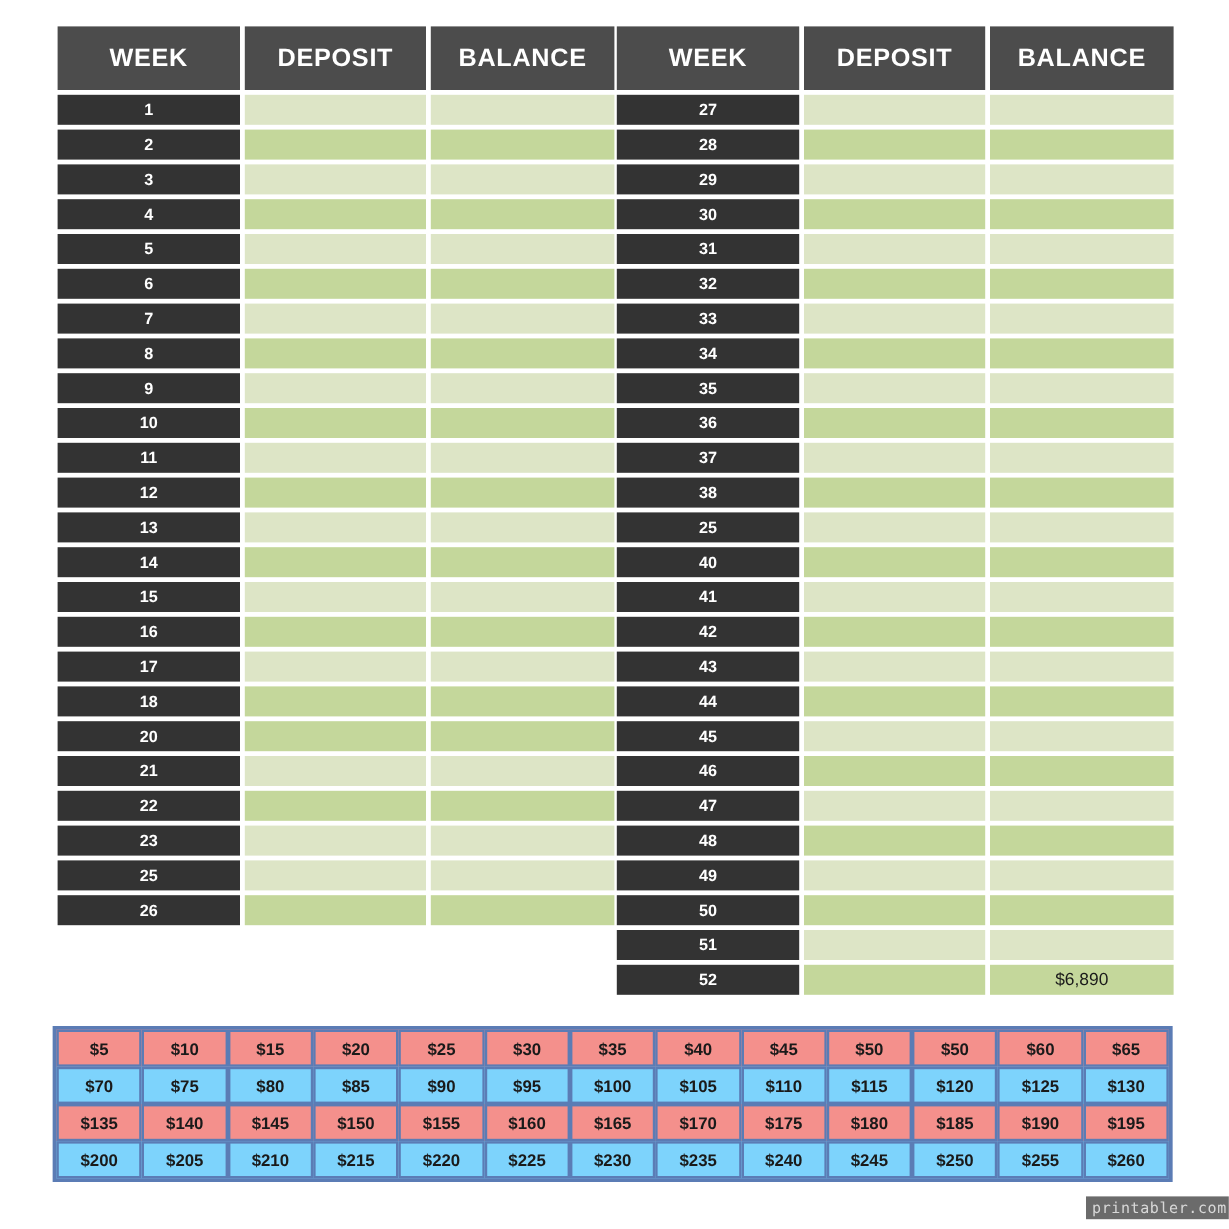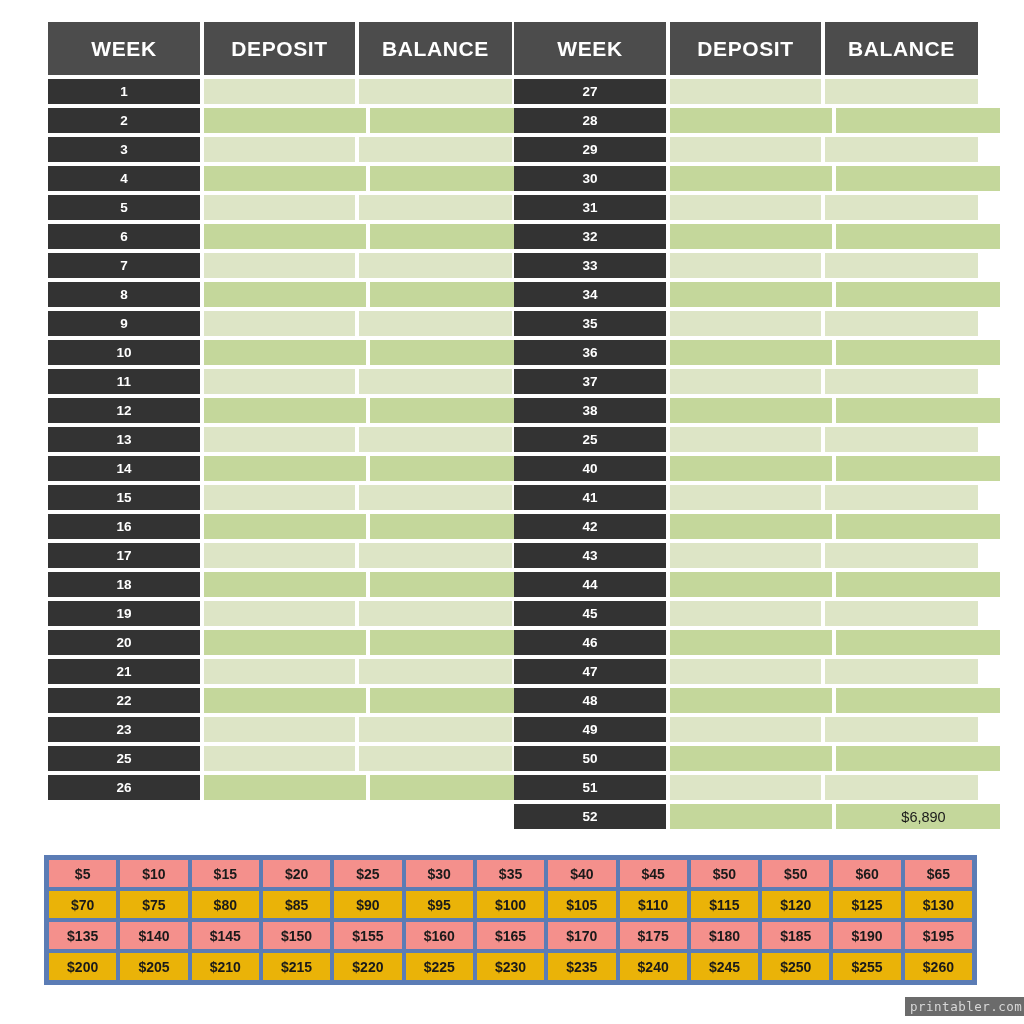--- a/index.html
+++ b/index.html
@@ -64,21 +64,21 @@
     justify-content: center;
   }
   .money-cell {
     display: flex;
     align-items: center;
     justify-content: center;
     font-size: 14.5px;
     color: #1a1a1a;
   }
   .shade-light { background: #dde5c6; }
-  .shade-dark  { background: #c4d79b; padding-left: 11px; }
+  .shade-dark  { background: #c4d79b; }
 
   
   #denomination-grid {
     position: absolute;
     left: 44px;
     top: 855px;
     width: 933px;
     border: 3px solid #5b7cb5;
     box-sizing: border-box;
     background: #5b7cb5;
@@ -92,21 +92,21 @@
     display: flex;
     align-items: center;
     justify-content: center;
     font-size: 14px;
     font-weight: bold;
     color: #1a1a1a;
     border: 2px solid #5b7cb5;
     box-sizing: border-box;
   }
   .chip-light { background: #f4908c; }
-  .chip-dark  { background: #eab308; }
+  .chip-dark  { background: #7dd3fc; }
 
   
   #watermark {
     position: absolute;
     left: 905px;
     top: 997px;
     background: #6b6b6b;
     color: #d8d8d8;
     font-family: "DejaVu Sans Mono", monospace;
     font-size: 12.5px;
@@ -209,25 +209,20 @@
         </div>
         <div class="body-row">
           <div class="week-cell col-week">17</div>
           <div class="money-cell col-dep shade-light"></div>
           <div class="money-cell col-bal shade-light"></div>
         </div>
         <div class="body-row">
           <div class="week-cell col-week">18</div>
           <div class="money-cell col-dep shade-dark"></div>
           <div class="money-cell col-bal shade-dark"></div>
-        </div>
-        <div class="body-row">
-          <div class="week-cell col-week">19</div>
-          <div class="money-cell col-dep shade-light"></div>
-          <div class="money-cell col-bal shade-light"></div>
         </div>
         <div class="body-row">
           <div class="week-cell col-week">20</div>
           <div class="money-cell col-dep shade-dark"></div>
           <div class="money-cell col-bal shade-dark"></div>
         </div>
         <div class="body-row">
           <div class="week-cell col-week">21</div>
           <div class="money-cell col-dep shade-light"></div>
           <div class="money-cell col-bal shade-light"></div>

